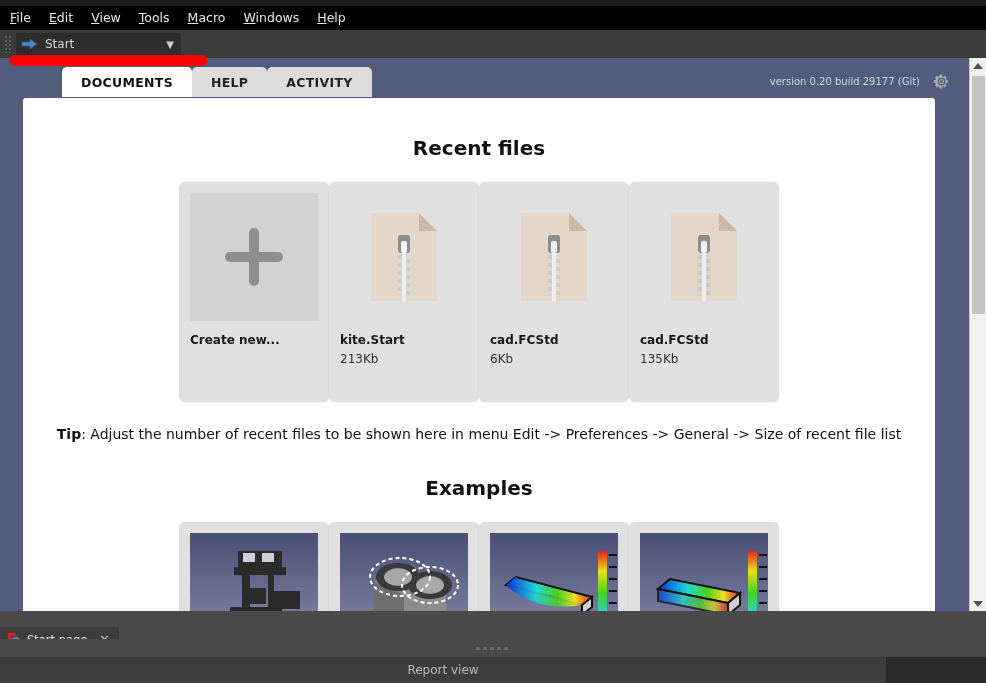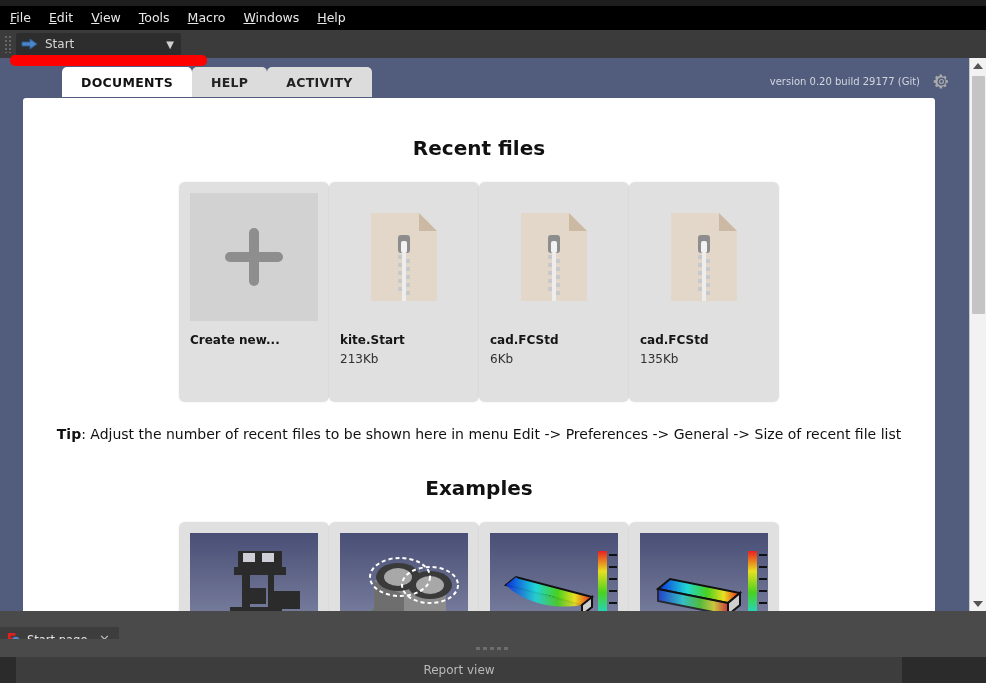--- a/index.html
+++ b/index.html
@@ -162,21 +162,21 @@
     position: absolute; left: 0; top: 639px;
     width: 986px; height: 18px; background: #4a4a4a;
     display: flex; align-items: center; justify-content: center;
   }
   .splitter-dots {
     width: 34px; height: 3px;
     background-image: linear-gradient(to right, #6d6d6d 0 4px, transparent 4px 7px);
     background-size: 7px 3px;
   }
   .reportview {
-    position: absolute; left: 16px; top: 657px;
+    position: absolute; left: 0; top: 657px;
     width: 886px; height: 26px; background: #3d3d3d;
     display: flex; align-items: center; justify-content: center;
   }
   .reportview-title { color: #b9b9b9; font-size: 12px; }
 </style>
 </head>
 <body>
 
 <div id="app">
 

